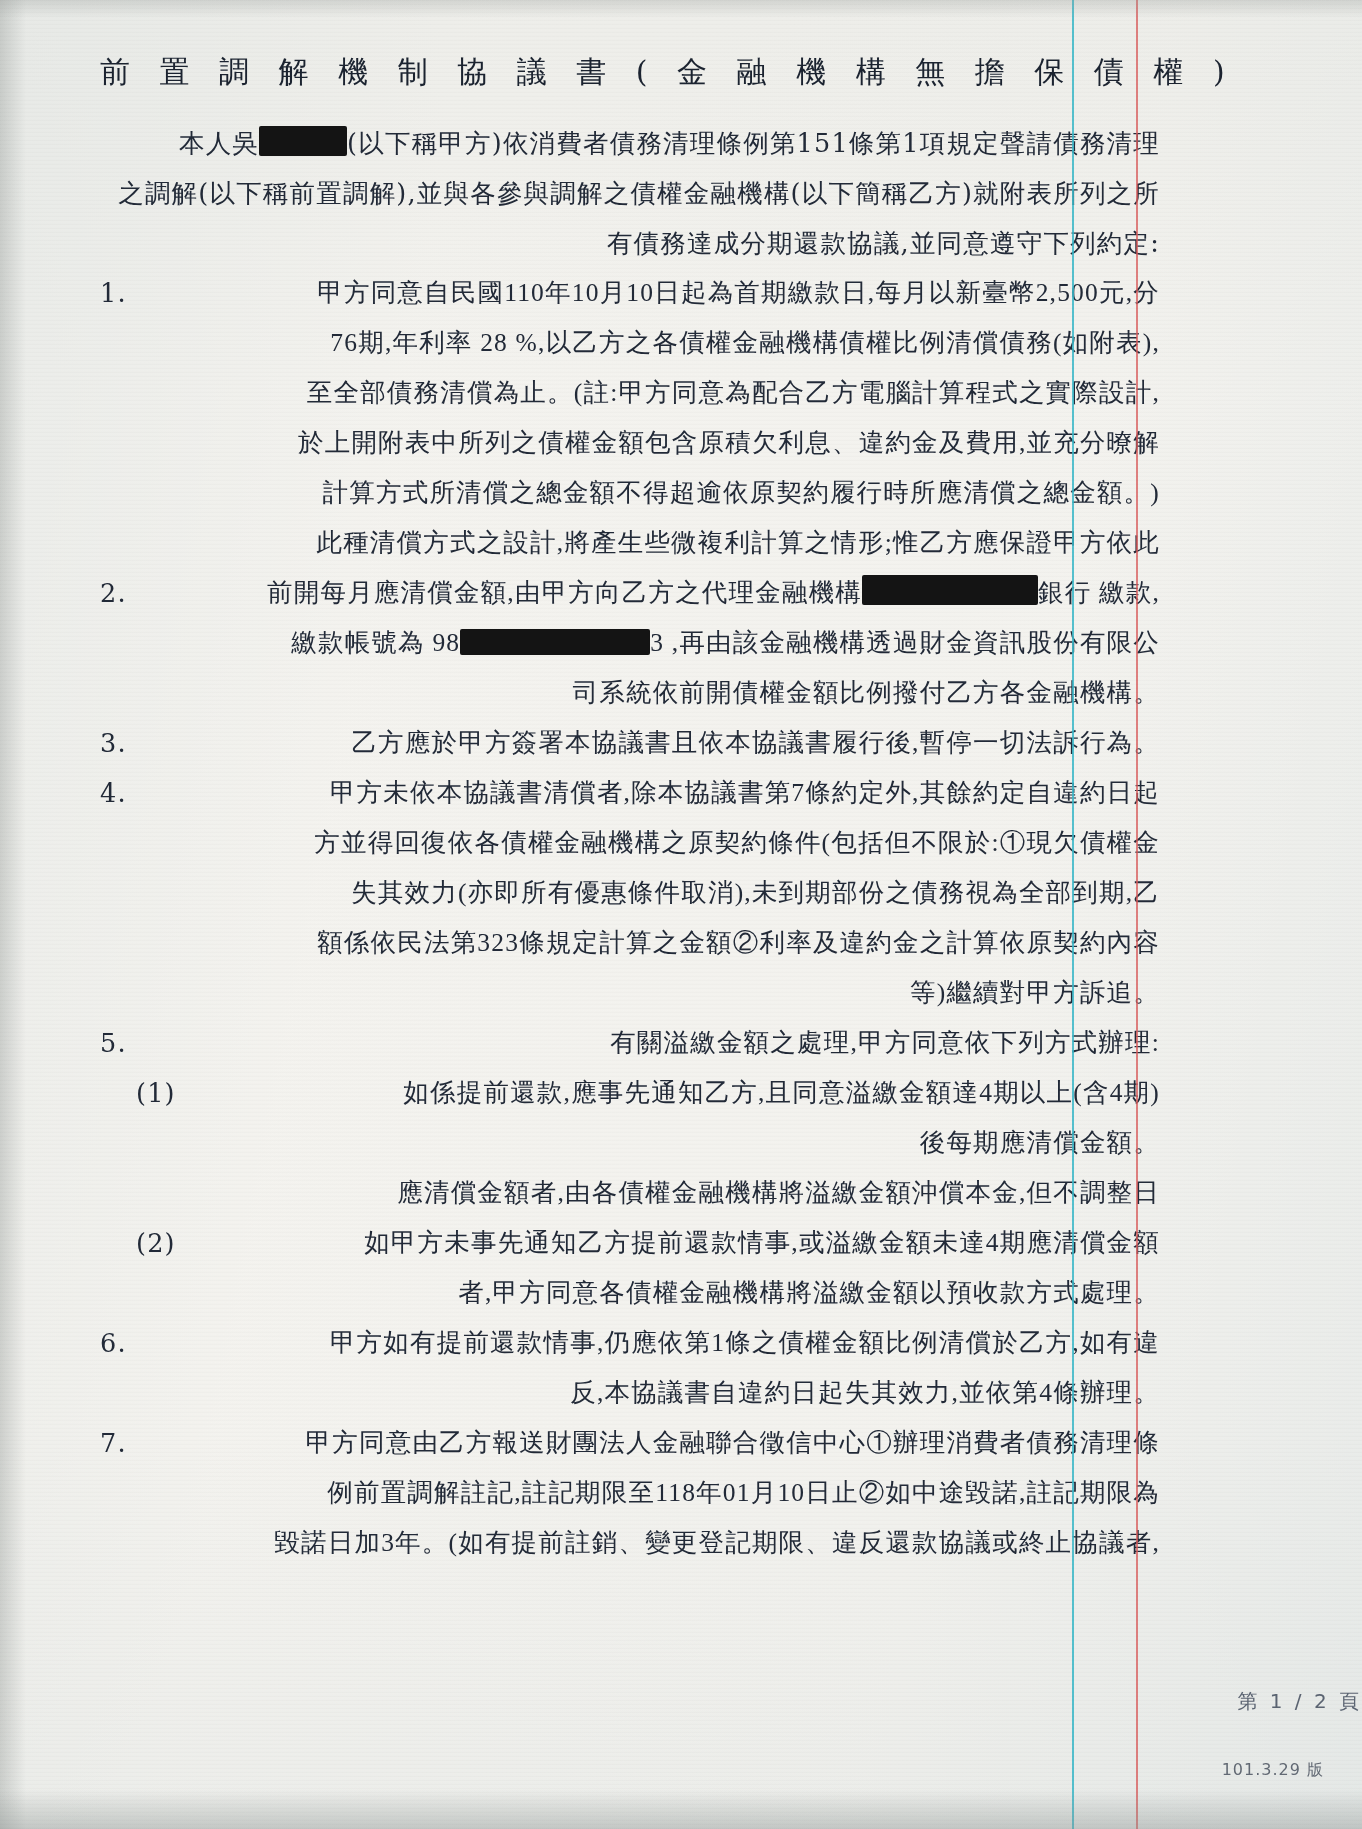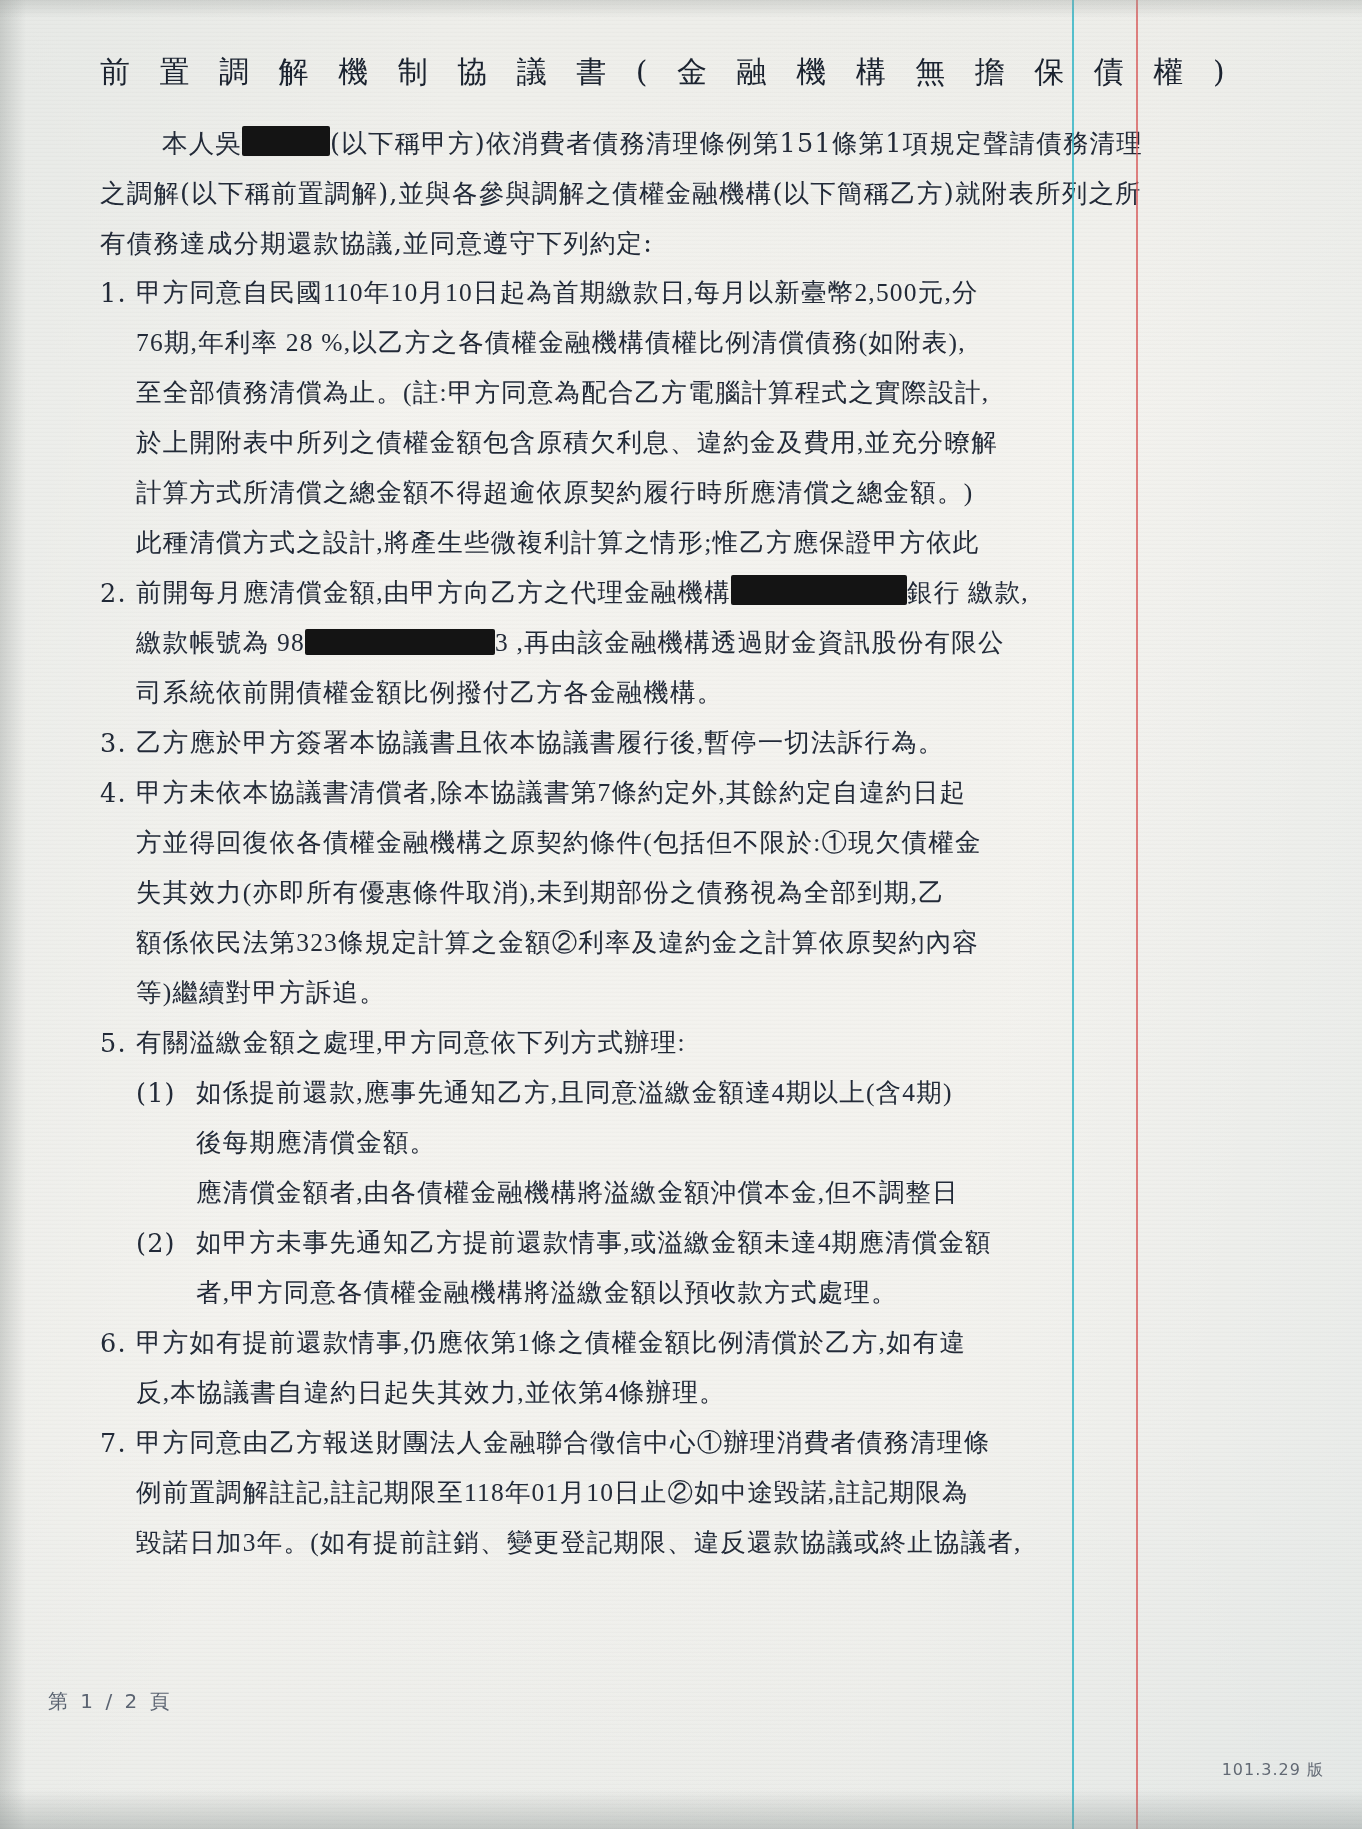--- a/index.html
+++ b/index.html
@@ -89,20 +89,21 @@
     top: 118px;
     width: 1060px;
     font-size: 25.5px;
     line-height: 50px;
     letter-spacing: 1.2px;
     color: #222a38;
   }
   .para {
     position: relative;
     margin: 0 0 0 0;
+    text-align: right;
   }
   .indent-1 { text-indent: 62px; }
   .list-item {
     position: relative;
     padding-left: 36px;
   }
   .list-item > .num {
     position: absolute;
     left: 0;
     top: 0;
@@ -128,21 +129,21 @@
     vertical-align: -4px;
   }
   .redact.name { width: 88px; height: 30px; }
   .redact.bank { width: 176px; height: 30px; }
   .redact.acct { width: 190px; height: 26px; }
   .footer-page {
     position: absolute;
     left: 0;
     right: 0;
     top: 1688px;
-    text-align: left;
+    text-align: right;
     font-size: 20px;
     color: #5b6472;
     letter-spacing: 3px;
     font-family: "DejaVu Sans", sans-serif;
   }
   .footer-rev {
     position: absolute;
     right: 38px;
     top: 1760px;
     font-size: 16px;

